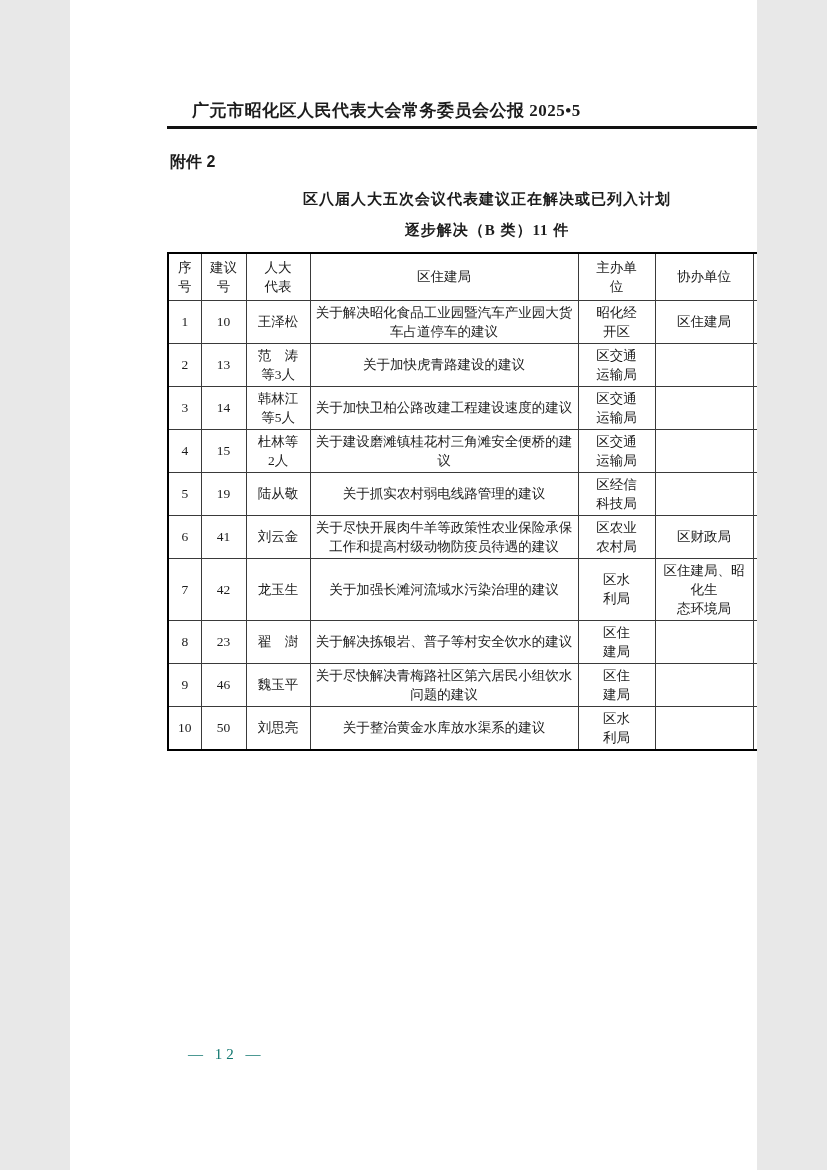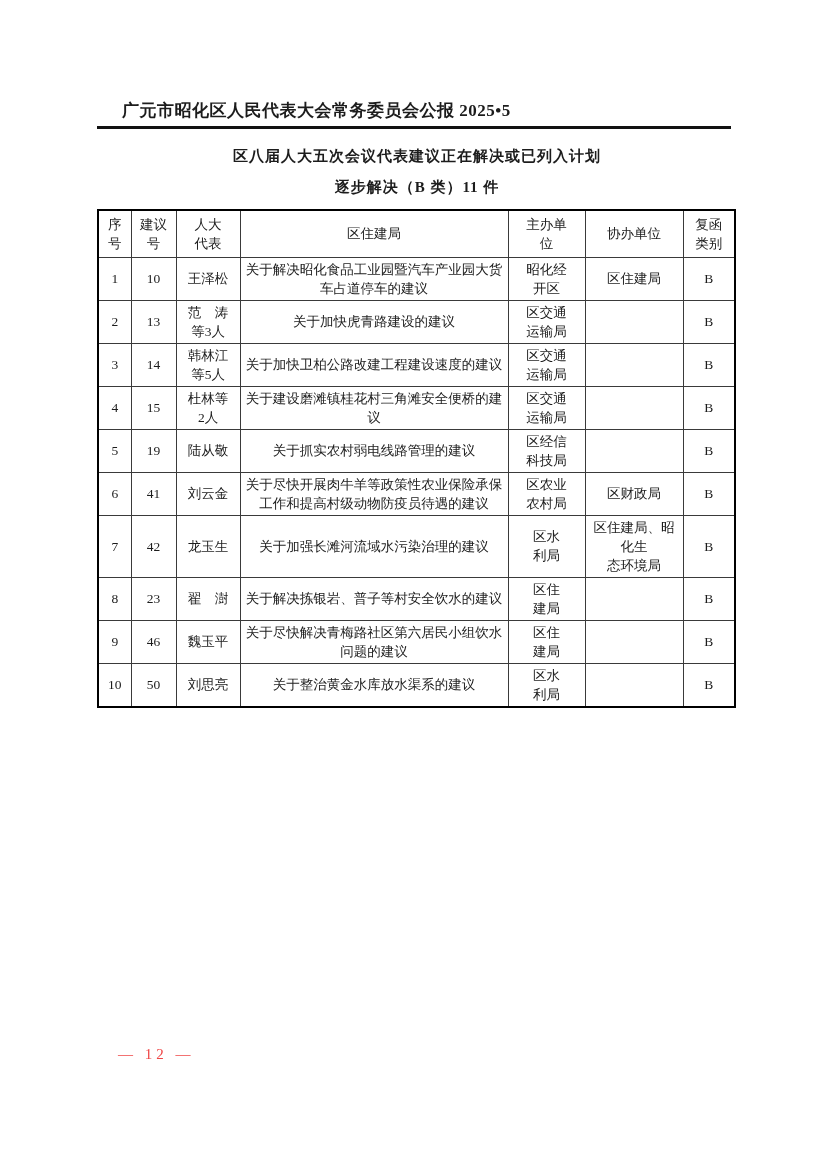--- a/index.html
+++ b/index.html
@@ -1,21 +1,21 @@
 <!DOCTYPE html>
 <html><head>
 <meta charset="utf-8">
 <style>
   * { margin: 0; padding: 0; box-sizing: border-box; }
   html, body { background: #e8e8e8; }
   body { font-family: "Liberation Serif", "DejaVu Serif", serif; color: #1c1c1c; }
 
   .page {
     position: relative;
-    width: 827px;
+    width: 687px;
     height: 1170px;
     background: #ffffff;
     margin: 0 auto;
     overflow: hidden;
   }
 
   .content {
     position: absolute;
     left: 97px;
     top: 100px;
@@ -88,33 +88,34 @@
   .col-org   { width: 77px; }
   .col-coorg { width: 98px; }
   .col-cat   { width: 52px; }
 
   .page-number {
     position: absolute;
     left: 118px;
     top: 1046px;
     font-size: 15px;
     letter-spacing: 4px;
-    color: #ef4444;
+    color: #0f766e;
   }
 </style>
 </head>
 <body>
 
 <div class="page">
   <div class="content">
 
     <div class="masthead">广元市昭化区人民代表大会常务委员会公报 2025•5</div>
 
     <div class="header-rule"></div>
 
+    <div class="attachment">附件 2</div>
 
     <div class="doc-title">
       <div>区八届人大五次会议代表建议正在解决或已列入计划</div>
       <div>逐步解决（B 类）11 件</div>
     </div>
 
     <table class="suggestions">
       <colgroup>
         <col class="col-seq">
           <col class="col-no">

